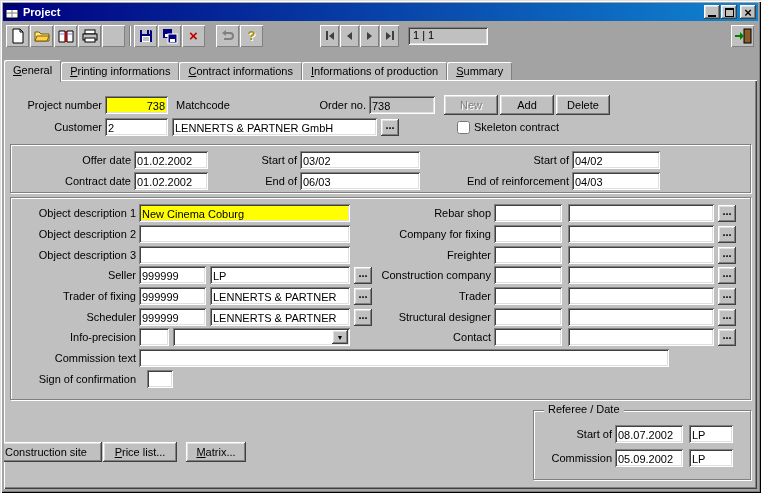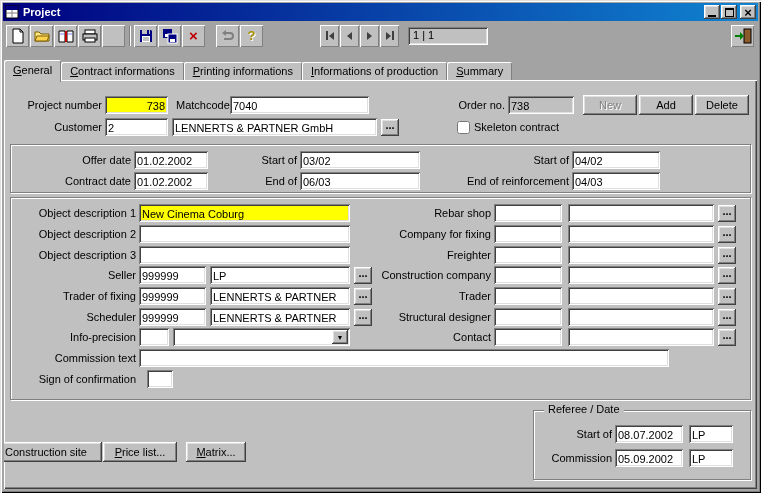--- a/index.html
+++ b/index.html
@@ -203,33 +203,32 @@
       <svg width="18" height="16" viewBox="0 0 18 16">
         <rect x="10" y="1" width="7" height="14" fill="#8b5a2b" stroke="#000000"></rect>
         <path d="M1 8h7" stroke="#008000" stroke-width="2"></path>
         <path d="M6 4l4 4-4 4z" fill="#008000"></path>
       </svg>
     </button>
   </div>
 
   <div class="tabstrip">
     <div class="tab active"><u>G</u><span>eneral</span></div>
+    <div class="tab"><u>P</u><span>rinting informations</span></div>
     <div class="tab"><u>C</u><span>ontract informations</span></div>
-    <div class="tab"><u>P</u><span>rinting informations</span></div>
     <div class="tab"><u>I</u><span>nformations of production</span></div>
     <div class="tab"><u>S</u><span>ummary</span></div>
   </div>
 
   <div class="tab-panel">
 
     <div class="abs row" style="left:3px; top:15px; height:20px;">
       <span class="lbl" style="width:95px">Project number</span>
       <input class="field yellow alignright" style="width: 63px;" value="738">
       <span class="lbl" style="width:51px; margin-left:8px">Matchcode</span>
-      <input class="field" style="width: 139px;" value="7040">
       <span class="lbl" style="width:49px; margin-left:87px">Order no.</span>
       <input class="field grayfield" style="width: 66px;" value="738">
       <button class="btn3d disabled" style="width:54px; margin-left:9px" disabled="">New</button>
       <button class="btn3d" style="width:54px; margin-left:2px">Add</button>
       <button class="btn3d" style="width:54px; margin-left:2px">Delete</button>
     </div>
 
     <div class="abs row" style="left:3px; top:38px;">
       <span class="lbl" style="width:95px">Customer</span>
       <input class="field" style="width: 63px;" value="2">

